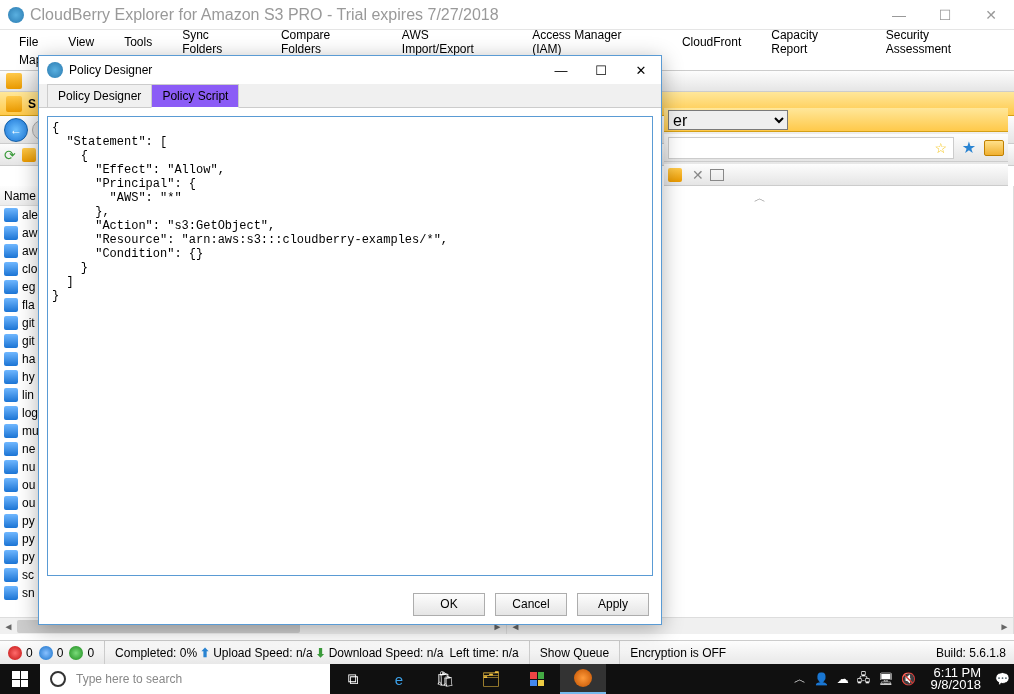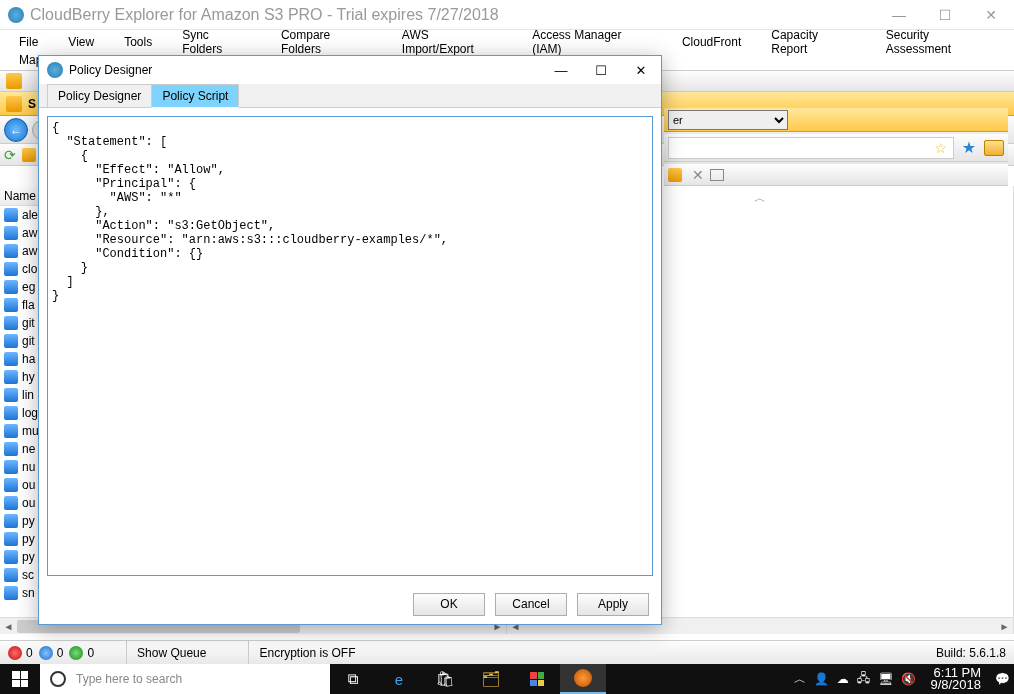--- a/index.html
+++ b/index.html
@@ -18,21 +18,21 @@
 
 
 .topstrip { height: 22px; background: linear-gradient(#fdfdfd,#e5e5e5); border-top: 1px solid #ccc; border-bottom: 1px solid #ccc; padding-left: 6px; display:flex; align-items:center; }
 .cube { width:16px; height:16px; background: linear-gradient(#ffc94a,#e99900); border-radius:2px; margin-right:4px; display:inline-block; }
 .cube.blue { background: linear-gradient(#6fb7ff,#1b74d4); }
 
 
 .sourcebar { height: 24px; background: linear-gradient(#ffe79a,#ffc94a); border-bottom:1px solid #d4a017; display:flex; align-items:center; padding-left:6px; }
 .sourcebar .cube { margin-right:6px; }
 .sourcebar-right { position:absolute; left:664px; top:108px; height:24px; width:344px; background: linear-gradient(#ffe79a,#ffc94a); border-bottom:1px solid #d4a017; display:flex; align-items:center; }
-.sourcebar-right select { width: 120px; height: 20px; margin-left: 4px; border:1px solid #7a7a7a; font-size:11px; }
+.sourcebar-right select { width: 120px; height: 20px; margin-left: 4px; border:1px solid #7a7a7a; font-size:16px; }
 
 
 .navbar { height: 28px; background: linear-gradient(#fdfdfd,#e5e5e5); border-bottom:1px solid #ccc; display:flex; align-items:center; padding:0 4px; gap:4px; }
 .nav-back { width:24px; height:24px; border-radius:50%; background: radial-gradient(#6cc0ff,#1b74d4); border:1px solid #1360a8; position:relative; display:flex; align-items:center; justify-content:center; color:#fff; font-weight:bold;}
 .nav-fwd { width:20px; height:20px; border-radius:50%; background:#e0e0e0; border:1px solid #aaa; }
 .navbar-right { position:absolute; left:664px; top:134px; height:28px; width:344px; background: linear-gradient(#fdfdfd,#e5e5e5); border-bottom:1px solid #ccc; display:flex; align-items:center; padding:0 4px; gap:4px;}
 .address { flex:1; height:22px; border:1px solid #ccc; background:#fff; display:flex; align-items:center; padding:0 4px; }
 .star-icon { width:16px; height:16px; display:flex; align-items:center; justify-content:center; color:#f5c518; font-size:14px;}
 .star-blue { color:#2a84d2; font-size:16px; margin: 0 4px;}
 .folder-icon-y { width:20px; height:16px; background: linear-gradient(#ffe08a,#f0b030); border-radius:2px; border:1px solid #c08000;}
@@ -55,21 +55,21 @@
 .scroll-x .thumb { position:absolute; left:0; top:2px; height:13px; width:60%; background:#cdcdcd; border-radius:2px;}
 .scroll-x .arr { width:17px; display:flex; align-items:center; justify-content:center; color:#666; font-size:10px;}
 .right-collapse { text-align:center; color:#888; padding-top:4px;}
 
 
 .statusbar { position:absolute; bottom:30px; left:0; right:0; height:24px; background:linear-gradient(#fdfdfd,#e8e8e8); border-top:1px solid #ccc; display:flex; align-items:center; font-size:12px; padding: 0 8px; }
 .statusbar .dot { width:14px; height:14px; border-radius:50%; margin-right:4px; }
 .statusbar .red { background:radial-gradient(#ff6b6b,#c01010); }
 .statusbar .blue { background:radial-gradient(#88c0ff,#1670c8); }
 .statusbar .green { background:radial-gradient(#7adb7a,#1a8a1a); }
-.statusbar .seg { padding: 0 10px; border-left:1px solid #ccc; height:100%; display:flex; align-items:center;margin-left:32px; }
+.statusbar .seg { padding: 0 10px; border-left:1px solid #ccc; height:100%; display:flex; align-items:center; }
 .up-ar { color:#2a84d2; font-weight:bold; margin: 0 3px;}
 .dn-ar { color:#3a9a3a; font-weight:bold; margin: 0 3px;}
 
 
 .taskbar { position:absolute; bottom:0; left:0; right:0; height:30px; background:#101010; display:flex; align-items:center; color:#fff; }
 .start { width:40px; height:30px; display:flex; align-items:center; justify-content:center; }
 .win-logo { width:16px; height:16px; display:grid; grid-template-columns:1fr 1fr; grid-template-rows:1fr 1fr; gap:1px; }
 .win-logo div { background:#fff; }
 .search { flex:0 0 290px; height:30px; background:#fff; color:#888; display:flex; align-items:center; padding:0 10px; }
 .search .o { width:16px; height:16px; border:2px solid #333; border-radius:50%; margin-right:10px; }
@@ -80,21 +80,21 @@
 .clock { text-align:right; font-size:13px; line-height:12px; padding: 0 6px;}
 
 
 .dialog { position:absolute; left:38px; top:55px; width:624px; height:570px; background:#fff; border:1px solid #5a9bd4; box-shadow: 0 4px 20px rgba(0,0,0,0.3); display:flex; flex-direction:column; }
 .dialog .dlg-title { height:28px; display:flex; align-items:center; padding:0 0 0 8px; }
 .dialog .dlg-title .app-icon { width:16px; height:16px; border-radius:50%; background: radial-gradient(#5ab0e0,#2a7ab0); margin-right:6px; }
 .dialog .dlg-title .t { flex:1; font-size:12px; }
 .dialog .dlg-title .wb { width:40px; height:28px; display:flex; align-items:center; justify-content:center; font-size:13px; }
 .dialog .tabrow { height:24px; background:#f0f0f0; display:flex; align-items:flex-end; border-bottom:1px solid #ccc; padding-left:8px; }
 .dialog .tab { padding:4px 10px; border:1px solid #ccc; background:#f0f0f0; border-bottom:none; font-size:12px; margin-right:-1px; position:relative; }
-.dialog .tab.active { background:#7dd3fc; border-bottom:1px solid #fff; top:1px; }
+.dialog .tab.active { background:#8b5cf6; border-bottom:1px solid #fff; top:1px; }
 .dialog .body { flex:1; padding:8px; }
 .dialog textarea { width:100%; height:100%; border:1px solid #5a9bd4; font-family: "Courier New", monospace; font-size:12px; padding:4px; resize:none; outline:none; white-space:pre; overflow:auto; }
 .dialog .btnrow { height:40px; display:flex; align-items:center; justify-content:flex-end; padding:0 12px; gap:10px; }
 .dialog .btnrow button { width:72px; height:23px; background:linear-gradient(#fdfdfd,#e5e5e5); border:1px solid #adadad; font-size:12px; }
 
 </style>
 </head>
 <body>
 
 <div class="titlebar">
@@ -273,20 +273,28 @@
   </div>
 </div>
 
 <div class="statusbar">
   <span class="dot red"></span>
     <span>0</span>
   <span class="dot blue" style="margin-left:6px;"></span>
     <span>0</span>
   <span class="dot green" style="margin-left:6px;"></span>
     <span>0</span>
+  <div class="seg" style="margin-left:10px;">
+    <span>Completed: 0%</span>
+    <span class="up-ar">⬆</span>
+    <span>Upload Speed: n/a</span>
+    <span class="dn-ar">⬇</span>
+    <span>Download Speed: n/a</span>
+    <span style="margin-left:6px;">Left time: n/a</span>
+  </div>
   <div class="seg">
       <span>Show Queue</span>
     </div>
   <div class="seg">
       <span>Encryption is OFF</span>
     </div>
   <div style="margin-left:auto;">Build: 5.6.1.8</div>
 </div>
 
 <div class="taskbar">

